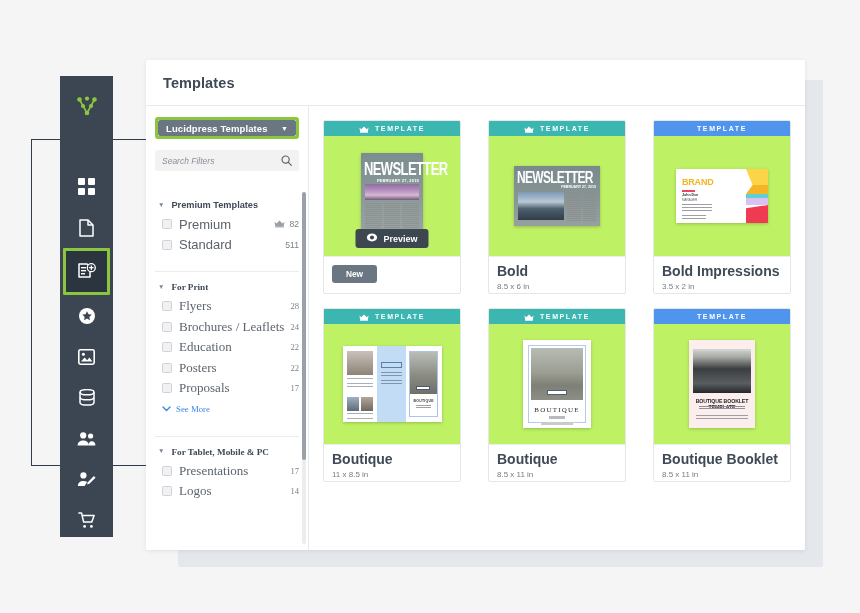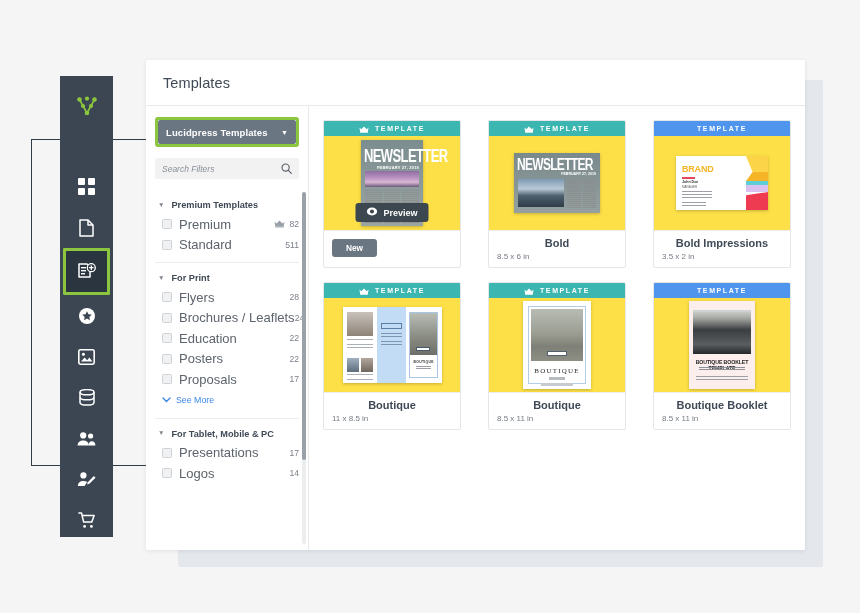--- a/index.html
+++ b/index.html
@@ -73,41 +73,41 @@
     z-index: 4;
     overflow: hidden;
   }
   .window-header {
     height: 46px;
     border-bottom: 1px solid #e8e9eb;
     display: flex; align-items: center;
     padding-left: 17px;
   }
   .window-title {
-    font-size: 14.5px; font-weight: normal; color: #3f4a56;
+    font-size: 14.5px; font-weight: bold; color: #3f4a56;
     letter-spacing: .1px;
   }
   .window-body { display: flex; height: 444px; }
 
   
   .filters {
     width: 163px;
     position: relative;
     background: #ffffff;
     border-right: 1px solid #e8e9eb;
     padding: 0 0 0 0;
   }
   .dropdown-wrap {
     position: relative;
     margin: 11px 9px 0 9px;
     border: 3px solid #8cc63e;
     border-radius: 3px;
   }
   .dropdown {
-    height: 24px;
+    height: 16px;
     background: #6b7683;
     border-radius: 2px;
     display: flex; align-items: center;
     padding: 0 8px;
     cursor: pointer;
   }
   .dropdown-label {
     color: #ffffff; font-size: 9.5px; font-weight: bold;
     flex: 1; letter-spacing: .1px;
   }
@@ -128,21 +128,21 @@
     font-size: 8.5px; font-style: italic; color: #8a9099;
   }
   .search-input::placeholder { color: #8a9099; font-style: italic; }
   .filter-scroll {
     position: absolute;
     left: 0; top: 84px; right: 0; bottom: 0;
     overflow: hidden;
     padding: 0 9px 0 9px;
   }
   .group { padding-top: 4px; }
-  .group + .group { border-top: 1px solid #ececee; margin-top: 7px; }
+  .group + .group { border-top: 1px solid #ececee; margin-top: 16px; font-family: Liberation Serif, serif; }
   .group-head {
     display: flex; align-items: center; gap: 7px;
     padding: 6px 0 4px 3px;
     cursor: pointer;
   }
   .group-caret {
     font-size: 6.5px; color: #848a92; line-height: 1;
   }
   .group-title {
     font-size: 9.2px; font-weight: bold; color: #3f4a56;
@@ -216,35 +216,34 @@
     height: 15px;
     display: flex; align-items: center; justify-content: center;
     gap: 6px;
   }
   .card-banner.teal { background: #3cb6b0; }
   .card-banner.blue { background: #4f95ee; }
   .card-banner-text {
     color: #ffffff; font-size: 7px; letter-spacing: 1.6px; font-weight: bold;
   }
   .thumb-area {
-    height: 95px;
-    background: #fde047;
+    height: 121px;
+    background: #bef264;
     border-bottom: 1px solid #eceded;
     display: flex; align-items: center; justify-content: center;
     position: relative;
     overflow: hidden;
   }
   .card-foot {
     height: 36px;
     padding: 6px 8px 0 8px;
   }
   .card-title {
-    font-size: 11px; font-weight: bold; color: #3f4a56;
+    font-size: 14px; font-weight: bold; color: #3f4a56;
     margin-bottom: 3px;
-    text-align: center;
   }
   .card-size { font-size: 8px; color: #767c85; }
   .badge-new {
     display: inline-block;
     background: #6b7683;
     color: #ffffff;
     font-size: 8.3px; font-weight: bold;
     padding: 4px 14px;
     border-radius: 3px;
     cursor: pointer;

